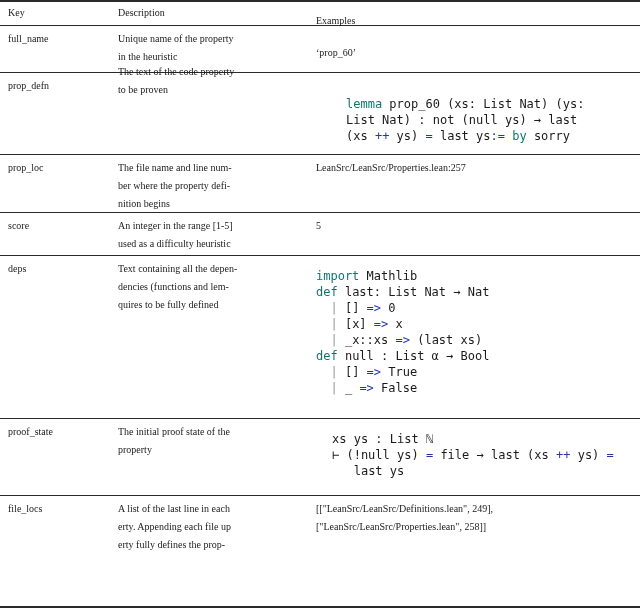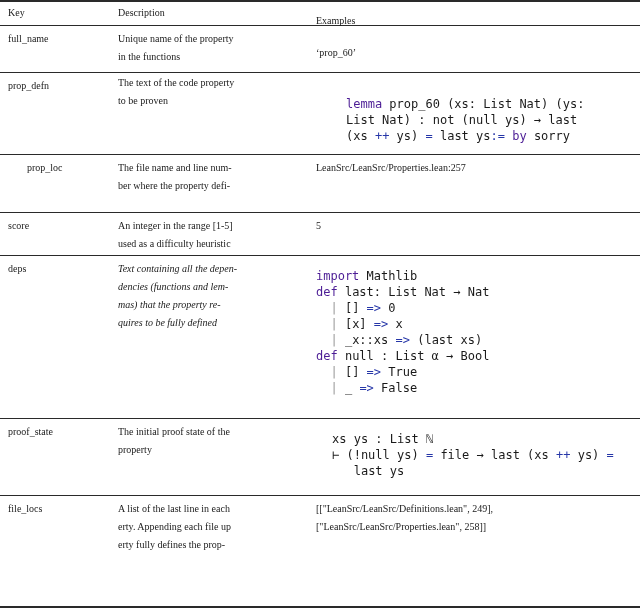--- a/index.html
+++ b/index.html
@@ -7,21 +7,21 @@
          font-family: "Liberation Serif", "DejaVu Serif", serif; color: #1a1a1a; }
   .rule { position: absolute; left: 0; width: 640px; background: #2a2a2a; }
   .thick { height: 2px; }
   .thin { height: 1px; }
   .cell { position: absolute; font-size: 10px; line-height: 18px; }
   .key { left: 8px; }
   .desc { left: 118px; width: 182px; text-align: justify; }
   .ex { left: 316px; }
   .code { position: absolute; font-family: "DejaVu Sans Mono", "Liberation Mono", monospace;
           font-size: 12px; line-height: 16px; white-space: pre; color: #1a1a1a; }
-  .kw { color: #4c1d95; }
+  .kw { color: #0f766e; }
   .op { color: #2636a8; }
   .bar { color: #999999; }
 </style>
 </head>
 <body>
 
 <div class="rule thick" style="top:0px;"></div>
 <div class="rule thin" style="top:25px;"></div>
 <div class="rule thin" style="top:72px;"></div>
 <div class="rule thin" style="top:154px;"></div>
@@ -34,60 +34,60 @@
 <div>
   <div class="cell key" style="top:4px;">Key</div>
   <div class="cell desc" style="top:4px;">Description</div>
   <div class="cell ex" style="top:12px;">Examples</div>
 </div>
 
 <div>
   <div class="cell key" style="top:30px;text-align:right;">full_name</div>
   <div class="cell desc" style="top:30px;">
     <div>Unique name of the property</div>
-    <div>in the functions</div>
+    <div>in the heuristic</div>
   </div>
   <div class="cell ex" style="top:30px;margin-top:14px;">‘prop_60’</div>
 </div>
 
 <div>
   <div class="cell key" style="top:77px;">prop_defn</div>
-  <div class="cell desc" style="top:74px;">
+  <div class="cell desc" style="top:63px;">
     <div>The text of the code property</div>
     <div>to be proven</div>
   </div>
   <div class="code" style="top:96px; left:346px;"><span class="kw">lemma</span><span> prop_60 (xs: List Nat) (ys:</span>
 <span>List Nat) : not (null ys) → last</span>
 <span>(xs </span><span class="op">++</span><span> ys) </span><span class="op">=</span><span> last ys</span><span class="op">:=</span><span> </span><span class="kw">by</span><span> sorry</span></div>
 </div>
 
 <div>
-  <div class="cell key" style="top:159px;margin-left:19px;">prop_loc</div>
+  <div class="cell key" style="top:159px;">prop_loc</div>
   <div class="cell desc" style="top:159px;">
     <div>The file name and line num-</div>
     <div>ber where the property defi-</div>
+    <div>nition begins</div>
   </div>
   <div class="cell ex" style="top:159px;">LeanSrc/LeanSrc/Properties.lean:257</div>
 </div>
 
 <div>
   <div class="cell key" style="top:217px;">score</div>
   <div class="cell desc" style="top:217px;">
     <div>An integer in the range [1-5]</div>
     <div>used as a difficulty heuristic</div>
   </div>
   <div class="cell ex" style="top:217px;">5</div>
 </div>
 
 <div>
   <div class="cell key" style="top:260px;">deps</div>
-  <div class="cell desc" style="top:260px;font-style:italic;">
+  <div class="cell desc" style="top:260px;">
     <div>Text containing all the depen-</div>
     <div>dencies (functions and lem-</div>
-    <div>mas) that the property re-</div>
     <div>quires to be fully defined</div>
   </div>
   <div class="code" style="top:268px; left:316px;"><span class="kw">import</span><span> Mathlib</span>
 <span class="kw">def</span><span> last: List Nat → Nat</span>
   <span class="bar">|</span> <span>[] </span><span class="op">=&gt;</span><span> 0</span>
   <span class="bar">|</span> <span>[x] </span><span class="op">=&gt;</span><span> x</span>
   <span class="bar">|</span> <span>_x::xs </span><span class="op">=&gt;</span><span> (last xs)</span>
 <span class="kw">def</span><span> null : List α → Bool</span>
   <span class="bar">|</span> <span>[] </span><span class="op">=&gt;</span><span> True</span>
   <span class="bar">|</span> <span>_ </span><span class="op">=&gt;</span><span> False</span></div>

